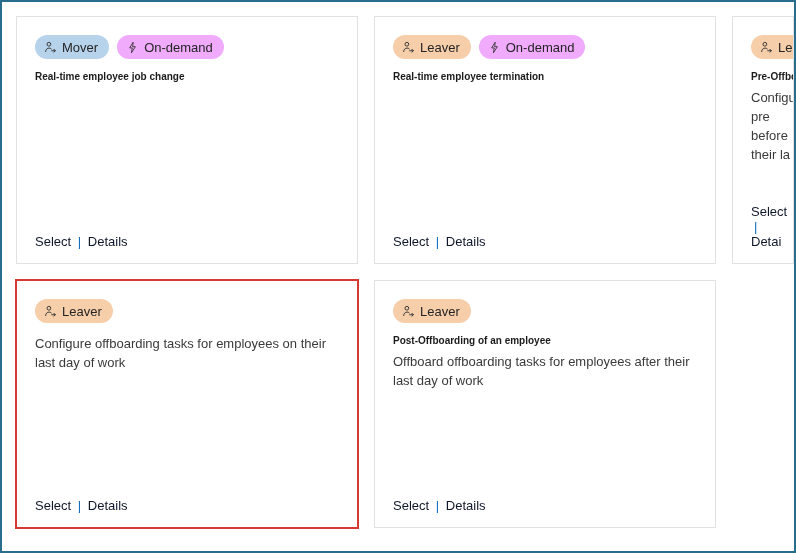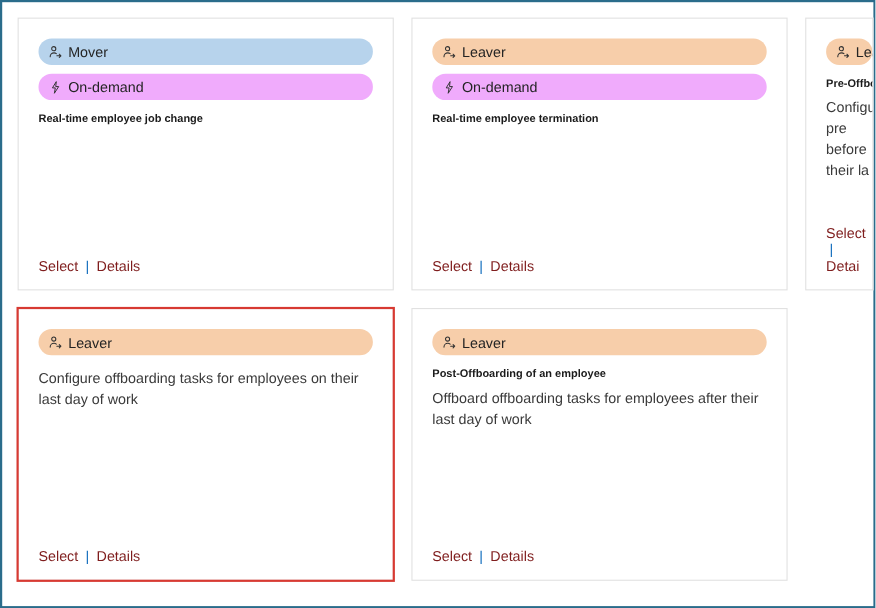--- a/index.html
+++ b/index.html
@@ -42,21 +42,20 @@
     padding-right: 0;
   }
   .card.highlighted {
     outline: 2px solid #d73a32;
     outline-offset: -1px;
   }
   .tags {
     display: flex;
     gap: 8px;
     margin-bottom: 12px;
-    flex-direction: column;
   }
   .tag {
     display: inline-flex;
     align-items: center;
     gap: 5px;
     height: 24px;
     padding: 0 11px 0 9px;
     border-radius: 12px;
     font-size: 13px;
     color: #242424;
@@ -77,21 +76,21 @@
     font-size: 13px;
     color: #3a3a3a;
     line-height: 1.45;
     margin: 0;
   }
   .card-actions {
     margin-top: auto;
     font-size: 13px;
   }
   .card-actions a {
-    color: #7f1d1d;
+    color: #0f172a;
     text-decoration: none;
     cursor: pointer;
   }
   .card-actions .sep {
     color: #0f6cbd;
     margin: 0 3px;
   }
 </style>
 </head>
 <body>

